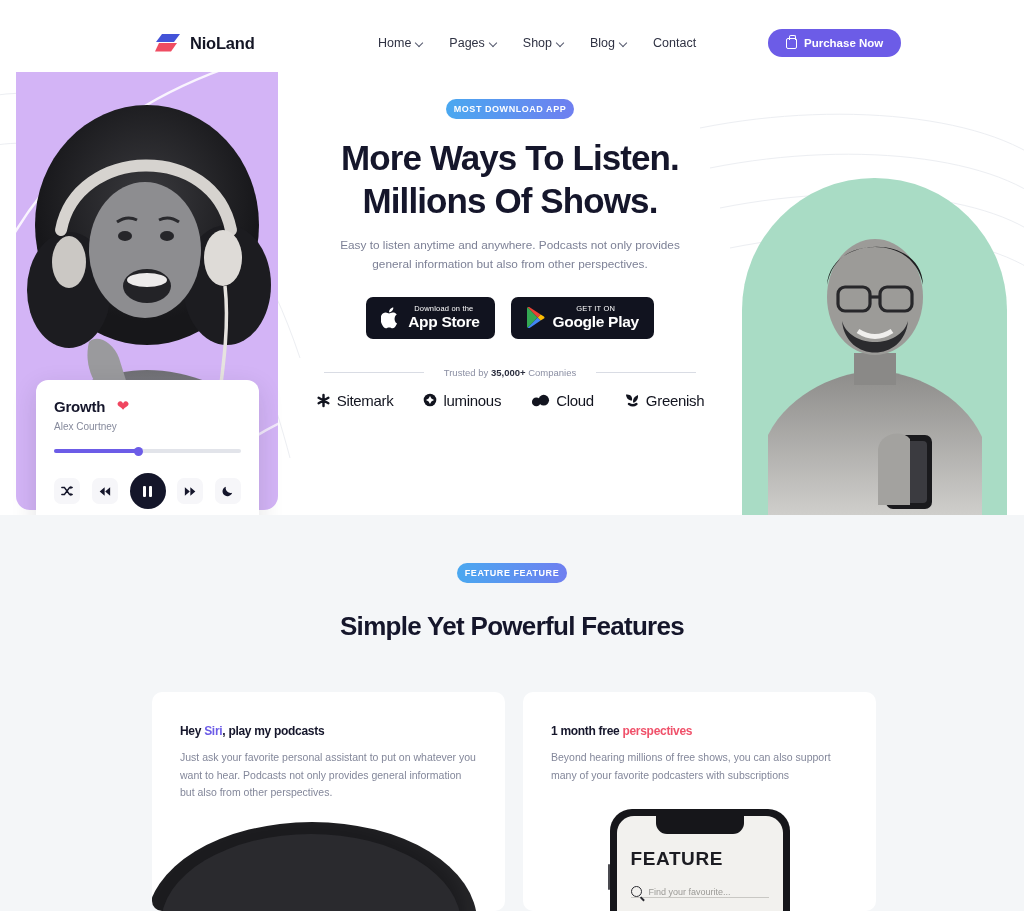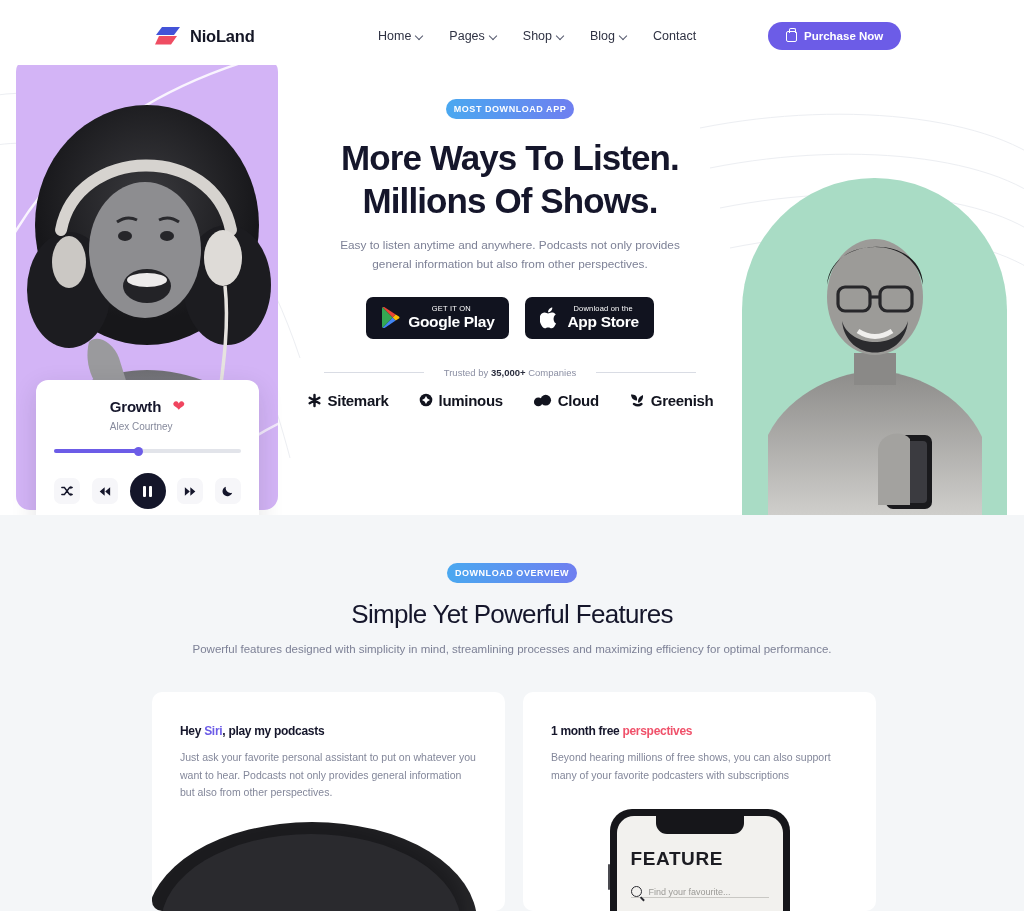--- a/index.html
+++ b/index.html
@@ -6,21 +6,21 @@
   html, body {
     width: 1024px; height: 911px;
     font-family: "Liberation Sans", sans-serif;
     background: #ffffff;
     overflow: hidden;
   }
   .page { position: relative; width: 1024px; height: 911px; background: #fff; }
 
   
   .header {
-    position: absolute; top: 7px; left: 0; width: 1024px; height: 58px;
+    position: absolute; top: 14px; left: 0; width: 1024px; height: 58px;
     display: flex; align-items: center; background: #fff; z-index: 40;
   }
   .brand { position: absolute; left: 155px; display: flex; align-items: center; gap: 9px; }
   .brand-mark { width: 26px; height: 20px; position: relative; }
   .brand-name { font-size: 16.5px; font-weight: bold; color: #141625; letter-spacing: -0.2px; }
 
   .nav { position: absolute; left: 378px; display: flex; align-items: center; gap: 26px; }
   .nav-item { display: flex; align-items: center; gap: 5px; font-size: 12.5px; color: #2f3243; cursor: pointer; }
   .caret { width: 7px; height: 7px; display: inline-block; position: relative; }
   .caret:before {
@@ -88,29 +88,29 @@
   }
   .store-sm { font-size: 7.5px; line-height: 1.1; letter-spacing: 0.2px; display: block; }
   .store-lg { font-size: 15.5px; line-height: 1.15; font-weight: bold; display: block; letter-spacing: -0.3px; }
 
   .trusted-row { margin-top: 28px; display: flex; align-items: center; justify-content: center; gap: 20px; }
   .trust-line { height: 1px; background: #d9dce4; width: 100px; }
   .trust-text { font-size: 9.5px; color: #8b8fa3; white-space: nowrap; }
   .trust-text b { color: #2a2d3e; }
 
   .logos-row { margin-top: 14px; display: flex; align-items: center; justify-content: center; gap: 30px; }
-  .logo-item { display: flex; align-items: center; gap: 6px; color: #12141f; font-size: 15px; font-weight: bold; letter-spacing: -0.3px; }
+  .logo-item { display: flex; align-items: center; gap: 6px; color: #12141f; font-size: 15px; font-weight: normal; letter-spacing: -0.3px; }
 
   
   .player {
     position: absolute; left: 36px; top: 322px; width: 223px; height: 155px;
     background: #fff; border-radius: 12px; box-shadow: 0 8px 26px rgba(20,22,40,.13);
     padding: 18px 18px 0 18px; z-index: 20;
   }
-  .player-top { display: flex; align-items: flex-start; justify-content: center; }
+  .player-top { display: flex; align-items: flex-start; justify-content: flex-start; }
   .player-title { font-size: 15px; font-weight: bold; color: #15162b; letter-spacing: -0.2px; }
   .player-artist { font-size: 10px; color: #868a9c; margin-top: 6px; }
   .heart { color: #f0455f; font-size: 15px; line-height: 1; cursor: pointer; }
   .progress { margin-top: 17px; height: 4px; background: #e2e4ea; border-radius: 3px; position: relative; cursor: pointer; }
   .progress-fill { position: absolute; left: 0; top: 0; height: 4px; background: #6c5ce7; border-radius: 3px; }
   .progress-knob { position: absolute; top: -2.5px; width: 9px; height: 9px; border-radius: 50%; background: #6c5ce7; }
   .controls { margin-top: 20px; display: flex; align-items: center; justify-content: space-between; }
   .ctl {
     width: 26px; height: 26px; border-radius: 7px; background: #f6f6f9;
     display: flex; align-items: center; justify-content: center; font-size: 11px; color: #15162b; cursor: pointer;
@@ -122,21 +122,21 @@
   .pause-bars { display: flex; gap: 3px; }
   .pause-bars i { display: block; width: 3px; height: 11px; background: #fff; border-radius: 1px; }
 
   
   .features {
     position: absolute; top: 515px; left: 0; width: 1024px; height: 396px;
     background: #f4f6f8; overflow: hidden;
   }
   .feat-head { margin-top: 47px; text-align: center; }
   .feat-title {
-    margin-top: 16px; font-size: 26px; font-weight: normal; color: #15162b; letter-spacing: -0.7px;
+    margin-top: 28px; font-size: 26px; font-weight: bold; color: #15162b; letter-spacing: -0.7px;
   }
   .feat-sub { margin-top: 10px; font-size: 11.5px; line-height: 1.6; color: #7d8196; }
 
   .cards { position: absolute; top: 177px; left: 152px; display: flex; gap: 18px; }
   .card {
     width: 353px; height: 219px; background: #fff; border-radius: 10px;
     padding: 32px 28px 0 28px; overflow: hidden; position: relative;
   }
   .card-title { font-size: 12px; font-weight: bold; color: #15162b; letter-spacing: -0.3px; }
   .accent-purple { color: #6c5ce7; }
@@ -303,40 +303,40 @@
     <div class="hero-center">
       <span class="badge">MOST DOWNLOAD APP</span>
       <div class="hero-title">
         <div>More Ways To Listen.</div>
         <div>Millions Of Shows.</div>
       </div>
       <p class="hero-sub">Easy to listen anytime and anywhere. Podcasts not only provides general information but also from other perspectives.</p>
 
       <div class="store-row">
         <div class="store-btn">
+          <svg width="19" height="22" viewBox="0 0 19 22">
+            <path d="M13.6 11.5c0-2.6 2.1-3.8 2.2-3.9-1.2-1.8-3.1-2-3.8-2-1.6-.2-3.1.9-3.9.9-.8 0-2.1-.9-3.4-.9-1.8 0-3.4 1-4.3 2.6-1.8 3.2-.5 7.9 1.3 10.5.9 1.3 1.9 2.7 3.2 2.6 1.3-.1 1.8-.8 3.4-.8s2 .8 3.4.8c1.4 0 2.3-1.3 3.1-2.6.6-.9 1-1.9 1.2-2.3-2.6-1.1-2.4-4.8-2.4-4.9z" fill="#fff"></path>
+            <path d="M11.2 3.8c.7-.9 1.2-2.1 1.1-3.3-1 0-2.3.7-3.1 1.6-.7.8-1.2 2-1.1 3.2 1.2.1 2.4-.6 3.1-1.5z" fill="#fff"></path>
+          </svg>
+          <span>
+            <span class="store-sm">Download on the</span>
+            <span class="store-lg">App Store</span>
+          </span>
+        </div>
+
+        <div class="store-btn">
           <svg width="19" height="21" viewBox="0 0 19 21">
             <path d="M1 1.2v18.6c0 .5.3.9.7 1l10-10.3L1.7.2c-.4.1-.7.5-.7 1z" fill="#34a853"></path>
             <path d="M1.7.2l10 10.3 3-3.1L3.6.2C2.9-.2 2.1-.1 1.7.2z" fill="#ea4335"></path>
             <path d="M1.7 20.8l10-10.3 3 3.1L3.6 20.9c-.7.3-1.5.2-1.9-.1z" fill="#4285f4"></path>
             <path d="M14.7 7.4l-3 3.1 3 3.1 3.2-2c.8-.5.8-1.7 0-2.2l-3.2-2z" fill="#fbbc04"></path>
           </svg>
           <span>
             <span class="store-sm">GET IT ON</span>
             <span class="store-lg">Google Play</span>
-          </span>
-        </div>
-
-        <div class="store-btn">
-          <svg width="19" height="22" viewBox="0 0 19 22">
-            <path d="M13.6 11.5c0-2.6 2.1-3.8 2.2-3.9-1.2-1.8-3.1-2-3.8-2-1.6-.2-3.1.9-3.9.9-.8 0-2.1-.9-3.4-.9-1.8 0-3.4 1-4.3 2.6-1.8 3.2-.5 7.9 1.3 10.5.9 1.3 1.9 2.7 3.2 2.6 1.3-.1 1.8-.8 3.4-.8s2 .8 3.4.8c1.4 0 2.3-1.3 3.1-2.6.6-.9 1-1.9 1.2-2.3-2.6-1.1-2.4-4.8-2.4-4.9z" fill="#fff"></path>
-            <path d="M11.2 3.8c.7-.9 1.2-2.1 1.1-3.3-1 0-2.3.7-3.1 1.6-.7.8-1.2 2-1.1 3.2 1.2.1 2.4-.6 3.1-1.5z" fill="#fff"></path>
-          </svg>
-          <span>
-            <span class="store-sm">Download on the</span>
-            <span class="store-lg">App Store</span>
           </span>
         </div>
       </div>
 
       <div class="trusted-row">
         <span class="trust-line"></span>
         <span class="trust-text"><span>Trusted by </span><b>35,000+</b><span> Companies</span></span>
         <span class="trust-line"></span>
       </div>
 
@@ -418,23 +418,22 @@
           <svg width="12" height="12" viewBox="0 0 14 14">
             <path d="M11.8 8.9A5.6 5.6 0 0 1 4.6 1.9 5.7 5.7 0 1 0 11.8 8.9z" fill="#15162b"></path>
           </svg>
         </div>
       </div>
     </div>
   </div>
 
   <div class="features">
     <div class="feat-head">
-      <span class="badge">DOWNLOAD OVERVIEW</span>
+      <span class="badge">FEATURE FEATURE</span>
       <div class="feat-title">Simple Yet Powerful Features</div>
-      <p class="feat-sub">Powerful features designed with simplicity in mind, streamlining processes and maximizing efficiency for optimal performance.</p>
     </div>
 
     <div class="cards">
       <div class="card">
         <div class="card-title"><span>Hey </span><span class="accent-purple">Siri</span><span>, play my podcasts</span></div>
         <p class="card-text">Just ask your favorite personal assistant to put on whatever you want to hear. Podcasts not only provides general information but also from other perspectives.</p>
         <div class="headphone"></div>
       </div>
 
       <div class="card">

